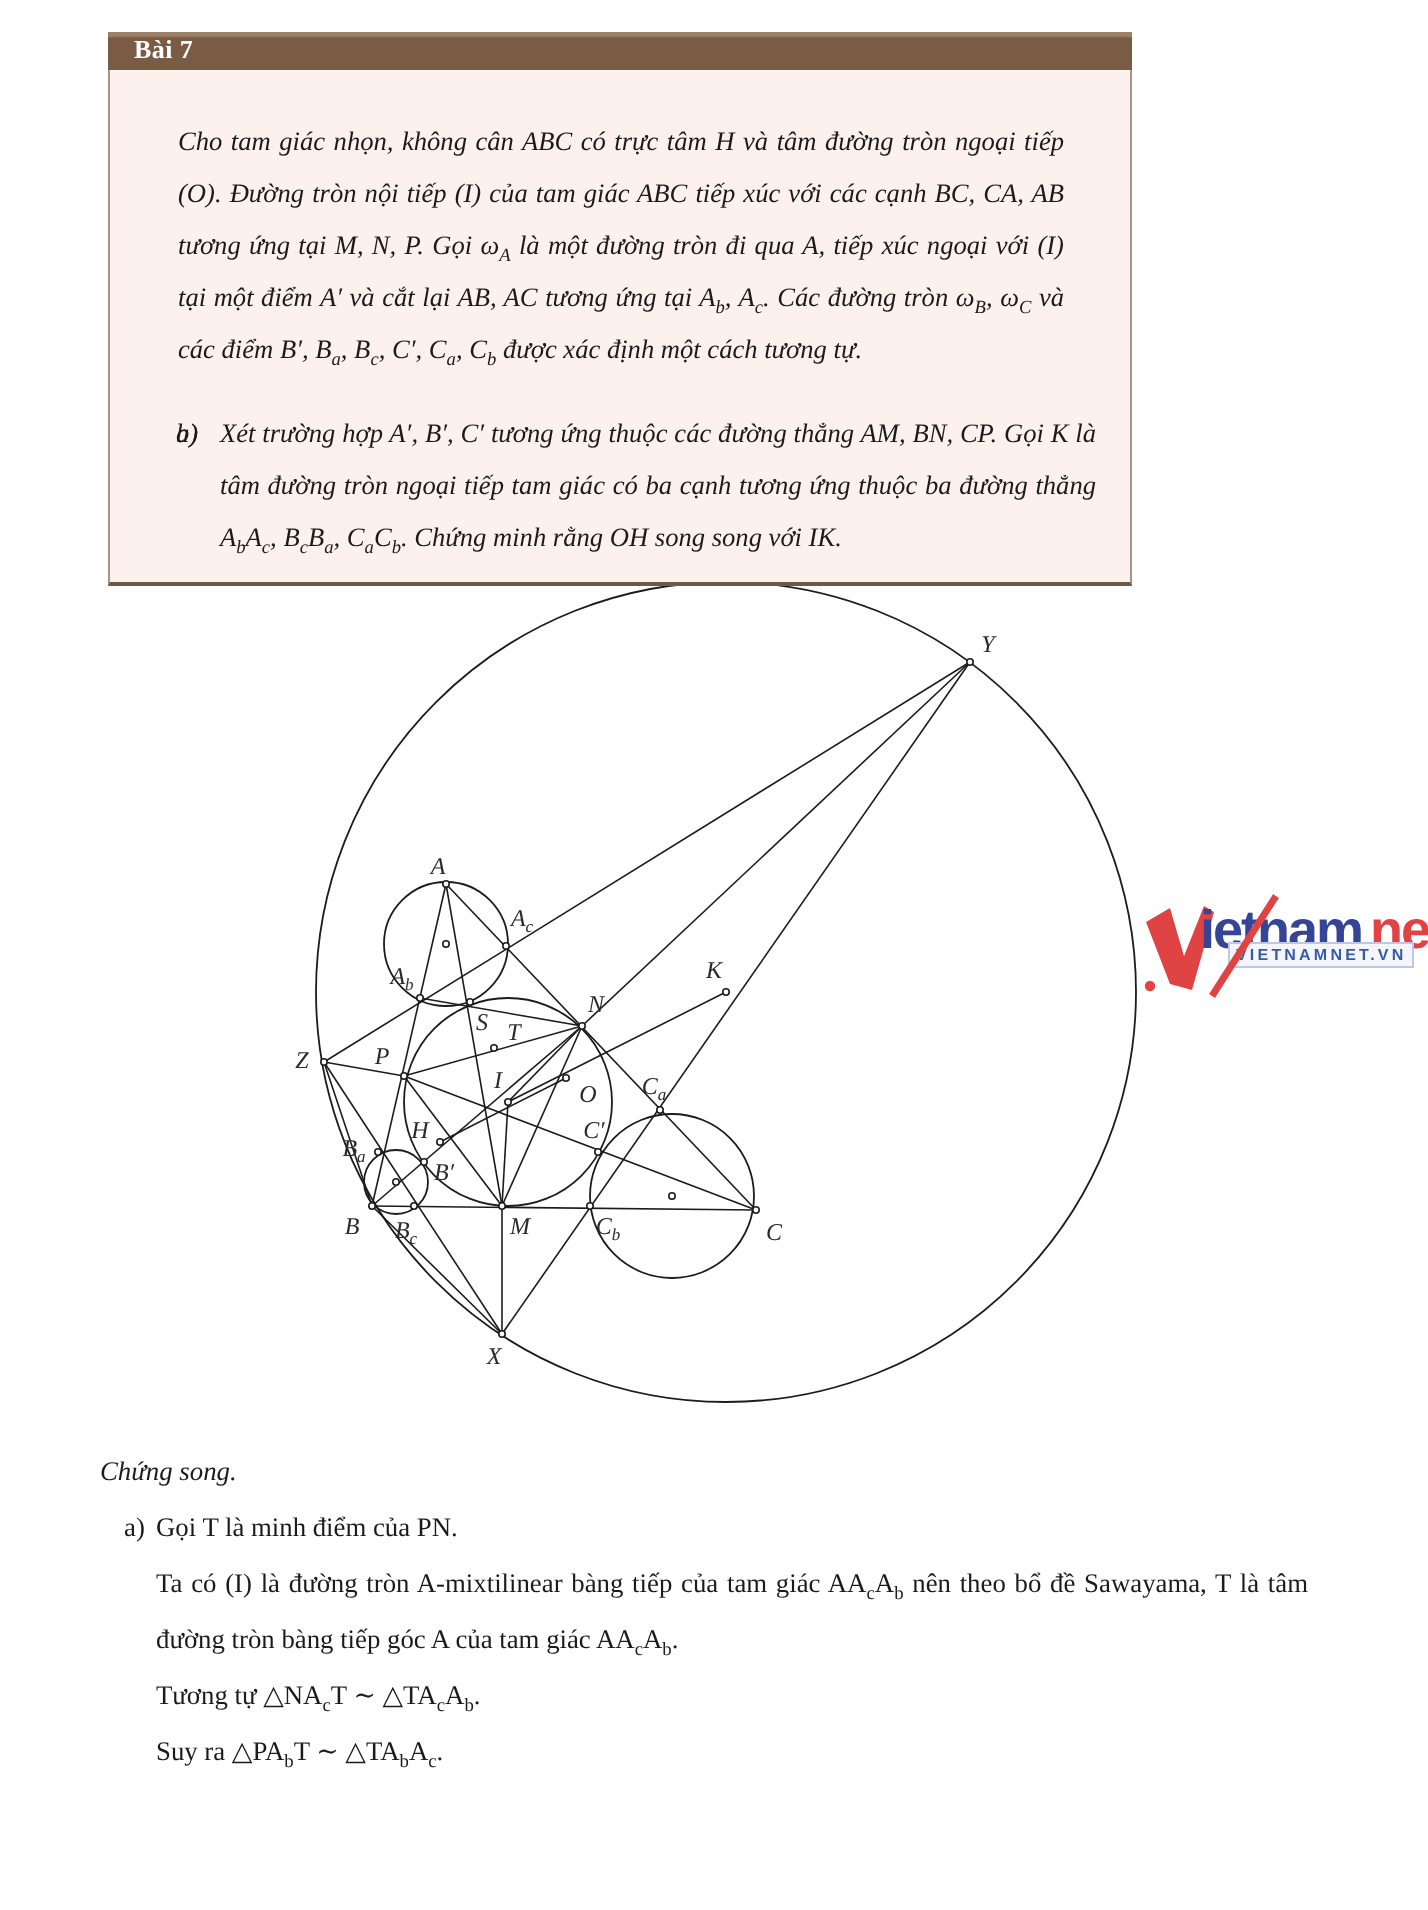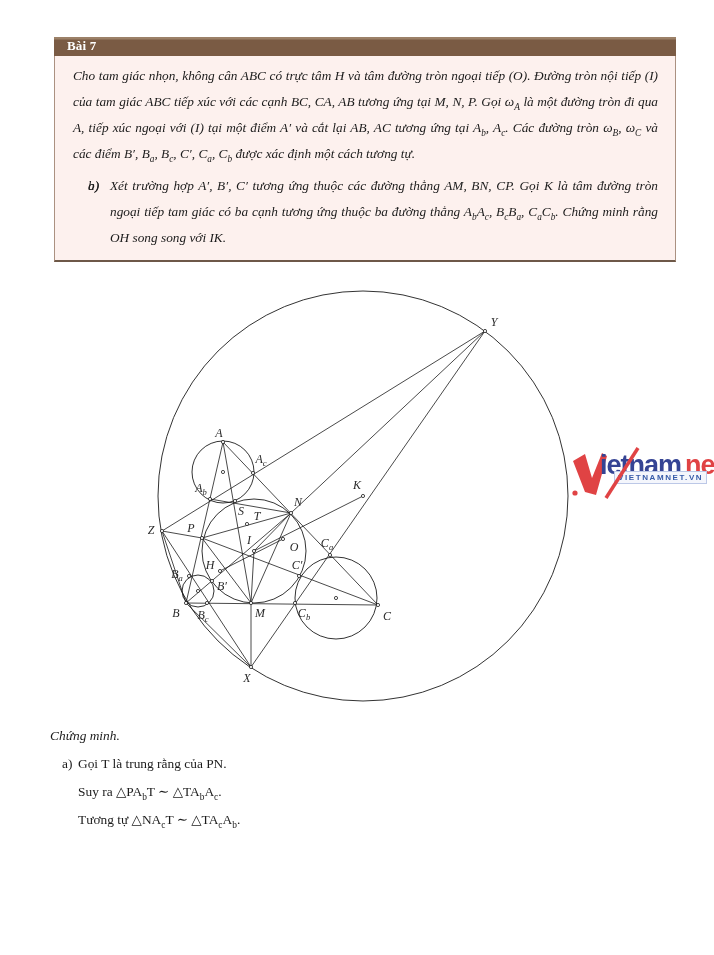--- a/index.html
+++ b/index.html
@@ -1,27 +1,27 @@
 <!DOCTYPE html>
 <html><head>
 <meta charset="utf-8">
 <style>
   html,body{margin:0;padding:0;background:#ffffff;}
   .page{position:relative;width:714px;height:955px;background:#fff;overflow:hidden;
         font-family:"Liberation Serif","DejaVu Serif",serif;color:#1b1b1b;}
 
   
-  .problem-box{position:absolute;left:54px;top:37px;width:622px;z-index:2;}
+  .problem-box{position:absolute;left:54px;top:16px;width:512px;z-index:2;}
   .box-header{background:linear-gradient(#9c8168 0,#9c8168 2px,#7a5b44 3px,#7a5b44 100%);
               color:#ffffff;font-weight:bold;font-size:13px;line-height:18px;
               padding:0 0 1px 13px;letter-spacing:.2px;}
   .box-body{background:#fdf1ee;border:1px solid #ab9181;border-top:none;
             border-bottom:2px solid #6e5848;padding:7px 17px 9px 18px;
             font-style:italic;font-size:13.3px;line-height:26px;}
-  .stmt{margin:0;text-align:justify;}
+  .stmt{margin:16px;text-align:justify;}
   .item{position:relative;padding-left:37px;margin-top:6px;text-align:justify;}
   .item .ilabel{position:absolute;left:15px;}
   sub{font-size:70%;line-height:0;}
 
   
   svg.fig{position:absolute;left:0;top:0;width:714px;height:955px;z-index:1;}
 
   
   .watermark{position:absolute;left:570px;top:444px;width:146px;height:62px;z-index:3;opacity:.95;
              font-family:"Liberation Sans","DejaVu Sans",sans-serif;}
@@ -149,22 +149,23 @@
       <circle cx="3" cy="41" r="2.6" fill="#df393b"></circle>
     </svg>
     <div class="wm-line1"><span>ietnam</span><span class="red">net</span></div>
     <div class="wm-sub">VIETNAMNET.VN</div>
     <svg class="wm-slash" width="52" height="56" viewBox="0 0 52 56">
       <line x1="10" y1="54" x2="42" y2="4" stroke="#df393b" stroke-width="3.5"></line>
     </svg>
   </div>
 
   <section class="proof">
-    <p class="proof-title">Chứng minh.</p>
+    <p class="proof-title">Chứng song.</p>
     <p class="pitem">
       <span class="ilabel">a)</span>
-      <span>Gọi T là trung rằng của PN.</span>
+      <span>Gọi T là minh điểm của PN.</span>
     </p>
+    <p class="ppar">Ta có (I) là đường tròn A-mixtilinear bàng tiếp của tam giác AA<sub>c</sub>A<sub>b</sub> nên theo bổ đề Sawayama, T là tâm đường tròn bàng tiếp góc A của tam giác AA<sub>c</sub>A<sub>b</sub>.</p>
+    <p class="ppar">Tương tự △NA<sub>c</sub>T ∼ △TA<sub>c</sub>A<sub>b</sub>.</p>
     <p class="ppar">Suy ra △PA<sub>b</sub>T ∼ △TA<sub>b</sub>A<sub>c</sub>.</p>
-    <p class="ppar">Tương tự △NA<sub>c</sub>T ∼ △TA<sub>c</sub>A<sub>b</sub>.</p>
   </section>
 
 </div>
 
 </body></html>

